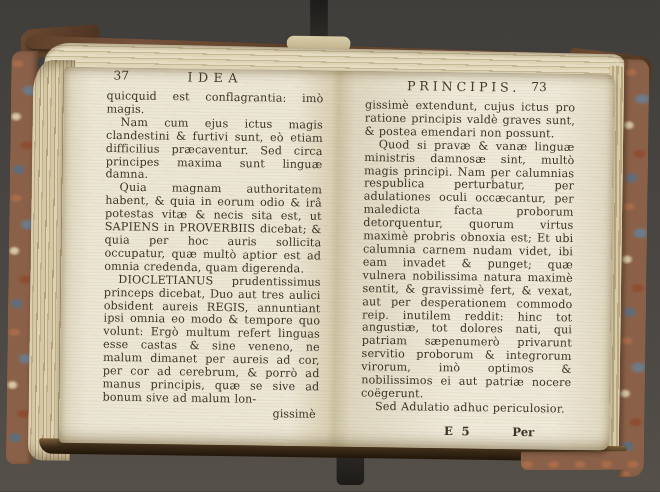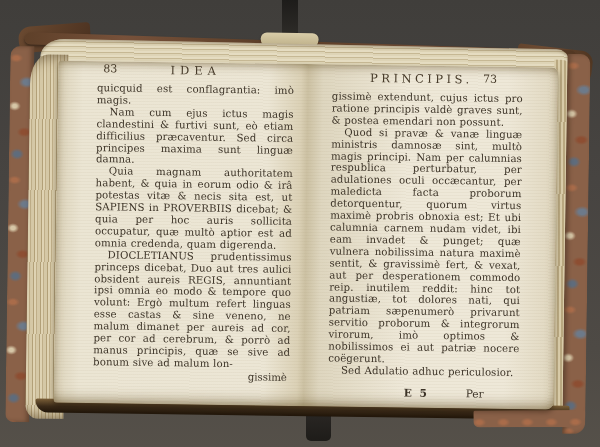--- a/index.html
+++ b/index.html
@@ -99,21 +99,21 @@
   .runhead .title { position:absolute; left:50%; transform:translateX(-50%); letter-spacing:5px; white-space:nowrap; }
   .text-right .runhead .title { letter-spacing:3.5px; transform:translateX(-56%); }
   .text-block p {
     font-size:10.2px; line-height:11.9px; text-align:justify;
     letter-spacing:0.1px; word-spacing:0.4px;
   }
   .text-block p.indent { text-indent:13px; }
   .catchline { text-align:right; font-size:10.2px; line-height:11.9px; padding-right:3px; margin-top:1px; }
   .sigline { position:relative; height:14px; margin-top:9px; font-size:10.6px; }
   .sigline .sig   { position:absolute; left:76px; letter-spacing:2px;font-weight:bold; }
-  .sigline .catch { position:absolute; left:138px; }
+  .sigline .catch { position:absolute; left:138px;font-weight:bold; }
 </style>
 </head>
 <body>
 
 <div class="stage">
   <div class="spine-top"></div>
   <div class="spine-bottom"></div>
 
   <div class="book">
     <div class="corner-tl"></div>
@@ -125,21 +125,21 @@
     <div class="left-edges"></div>
     <div class="right-edges"></div>
     <div class="right-marble marble"></div>
     <div class="bottom-board"></div>
     <div class="bottom-marble marble"></div>
 
     <div class="pages">
 
       <div class="text-block text-left">
         <div class="runhead">
-          <span class="num">83</span>
+          <span class="num">37</span>
           <span class="title">IDEA</span>
         </div>
         <p>quicquid est conflagrantia: imò magis.</p>
         <p class="indent">Nam cum ejus ictus magis clandestini &amp; furtivi sunt, eò etiam difficilius præcaventur. Sed circa principes maxima sunt linguæ damna.</p>
         <p class="indent">Quia magnam authoritatem habent, &amp; quia in eorum odio &amp; irâ potestas vitæ &amp; necis sita est, ut SAPIENS in PROVERBIIS dicebat; &amp; quia per hoc auris sollicita occupatur, quæ multò aptior est ad omnia credenda, quam digerenda.</p>
         <p class="indent">DIOCLETIANUS prudentissimus princeps dicebat, Duo aut tres aulici obsident aureis REGIS, annuntiant ipsi omnia eo modo &amp; tempore quo volunt: Ergò multum refert linguas esse castas &amp; sine veneno, ne malum dimanet per aureis ad cor, per cor ad cerebrum, &amp; porrò ad manus principis, quæ se sive ad bonum sive ad malum lon-</p>
         <div class="catchline">gissimè</div>
       </div>
 
       <div class="text-block text-right">

